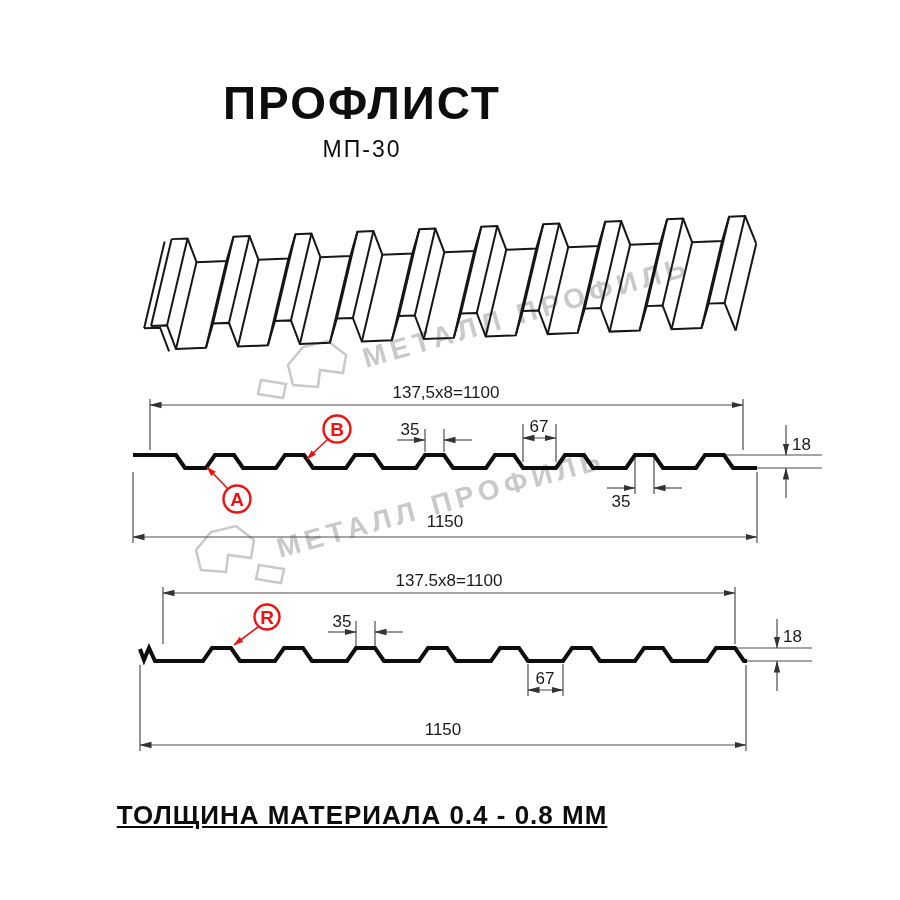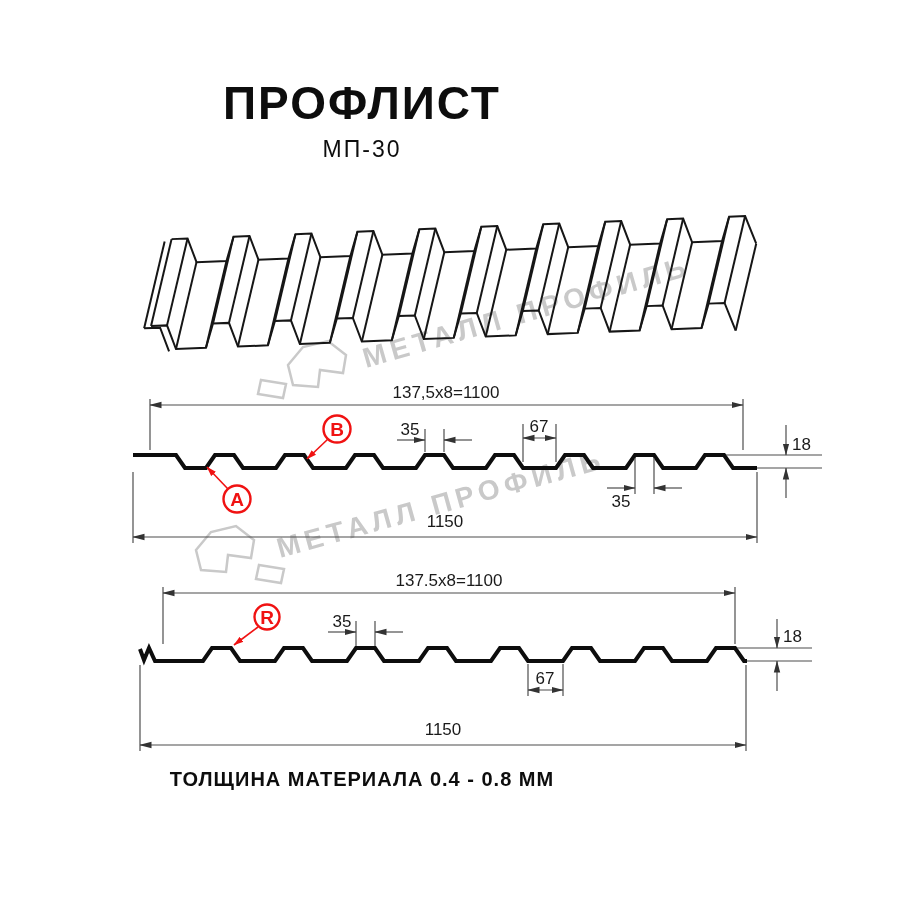--- a/index.html
+++ b/index.html
@@ -1,21 +1,21 @@
 <!DOCTYPE html>
 <html><head>
 <meta charset="utf-8">
 <style>
   html,body{margin:0;padding:0;background:#ffffff;}
   body{width:900px;height:900px;position:relative;overflow:hidden;
        font-family:"Liberation Sans", sans-serif;}
   .hdr{position:absolute;left:0;width:724px;text-align:center;color:#0d0d0d;}
   #title{top:76px;font-size:46px;font-weight:700;letter-spacing:2px;}
   #subtitle{top:136px;font-size:23px;font-weight:400;letter-spacing:2px;}
-  #footer{top:768px;font-size:20px;font-weight:700;letter-spacing:1px;}
+  #footer{top:800px;font-size:26px;font-weight:700;letter-spacing:1px;text-decoration:underline;}
   svg{position:absolute;left:0;top:0;}
   .sheet{fill:none;stroke:#161616;stroke-width:2;stroke-linejoin:miter;}
   .prof{fill:none;stroke:#0d0d0d;stroke-width:4;stroke-linejoin:miter;}
   .dim{stroke:#4d4d4d;stroke-width:1.2;fill:none;}
   .dimtxt{font-size:17px;fill:#1a1a1a;}
   .red{stroke:#f01212;fill:none;}
   .redtxt{font-size:19px;font-weight:600;fill:#f01212;}
   .wmtxt{font-size:28px;font-weight:700;letter-spacing:5px;}
   .wmlogo{fill:none;stroke:#c9c9c9;stroke-width:2.5;stroke-linejoin:miter;}
   text{font-family:"Liberation Sans", sans-serif;}

